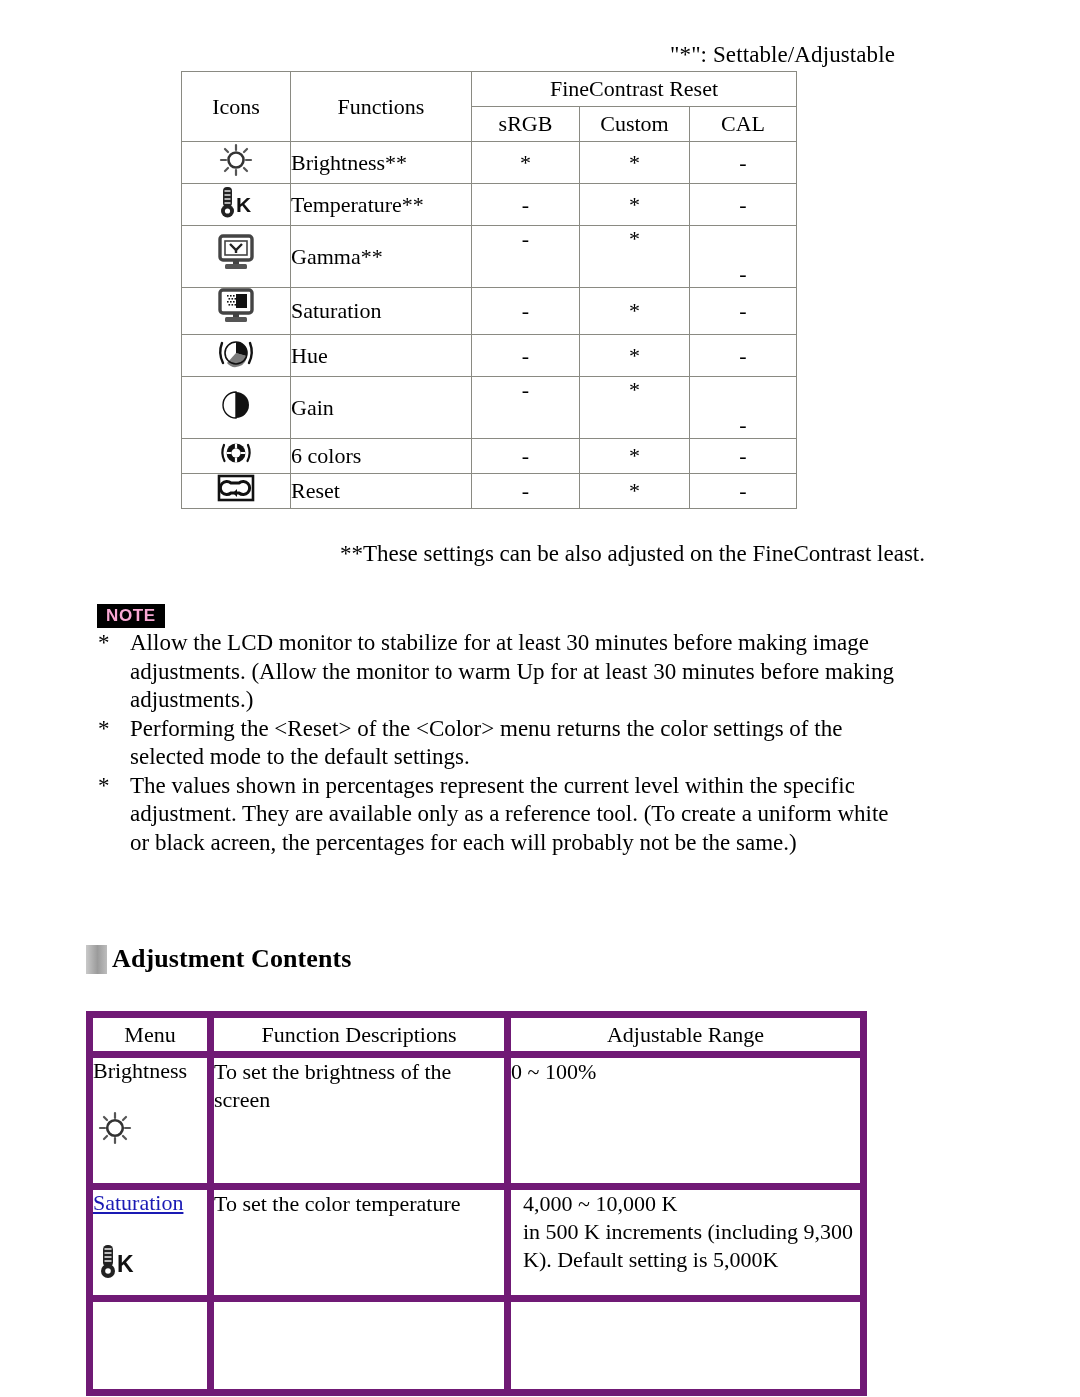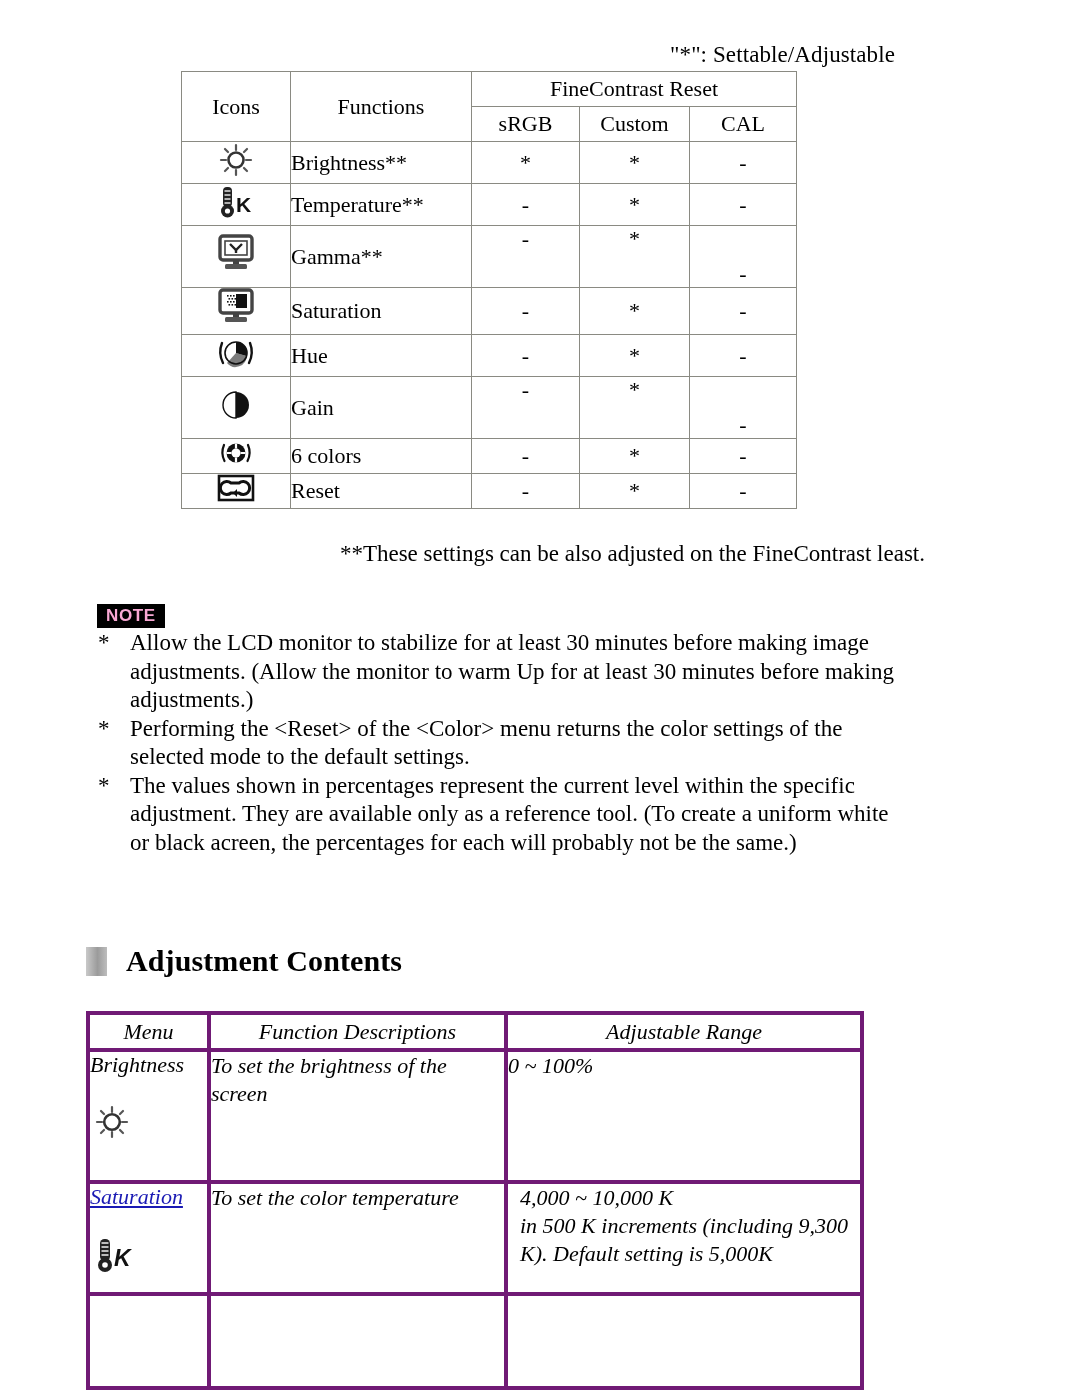--- a/index.html
+++ b/index.html
@@ -130,42 +130,41 @@
     display: flex;
     align-items: center;
   }
   .head-marker {
     width: 21px;
     height: 29px;
     background: linear-gradient(to right, #c9c9c9 0%, #9b9b9b 55%, #bdbdbd 100%);
     display: inline-block;
   }
   .head-text {
-    font-size: 30px;
+    font-size: 26px;
     font-weight: bold;
-    margin-left: 19px;
+    margin-left: 5px;
     letter-spacing: 0.1px;
   }
 
   
   .adjust-table {
     position: absolute;
     left: 86px;
     top: 1011px;
     width: 776px;
     border-collapse: collapse;
     table-layout: fixed;
   }
   .adjust-table td, .adjust-table th {
-    border: 4px solid #701a75;
+    border: 7px solid #701a75;
     font-weight: normal;
     font-size: 22px;
     padding: 0;
     vertical-align: top;
-    font-style: italic;
   }
   .a-menu  { width: 121px; }
   .a-desc  { width: 297px; }
   .a-range { width: 356px; }
 
   .adjust-table .ahead {
     text-align: center;
     vertical-align: middle;
     height: 33px;
     font-size: 22px;

